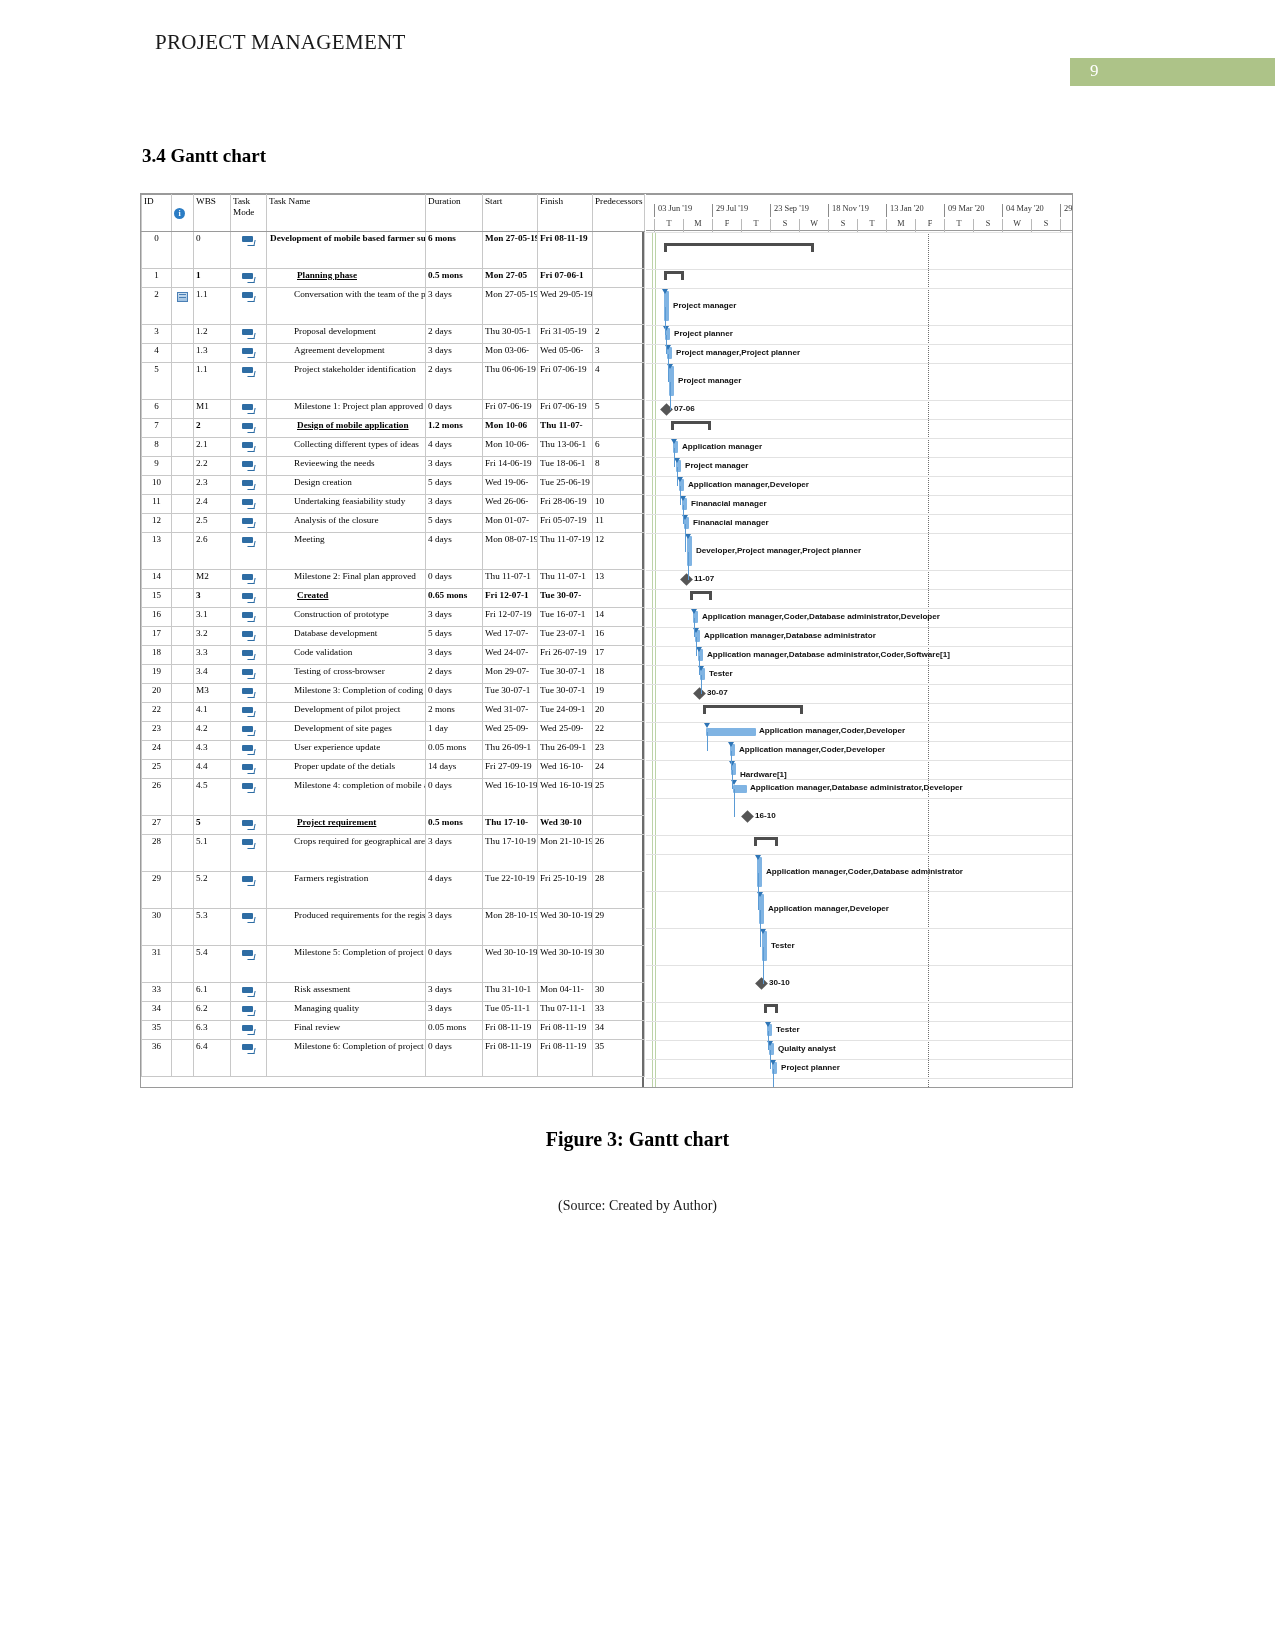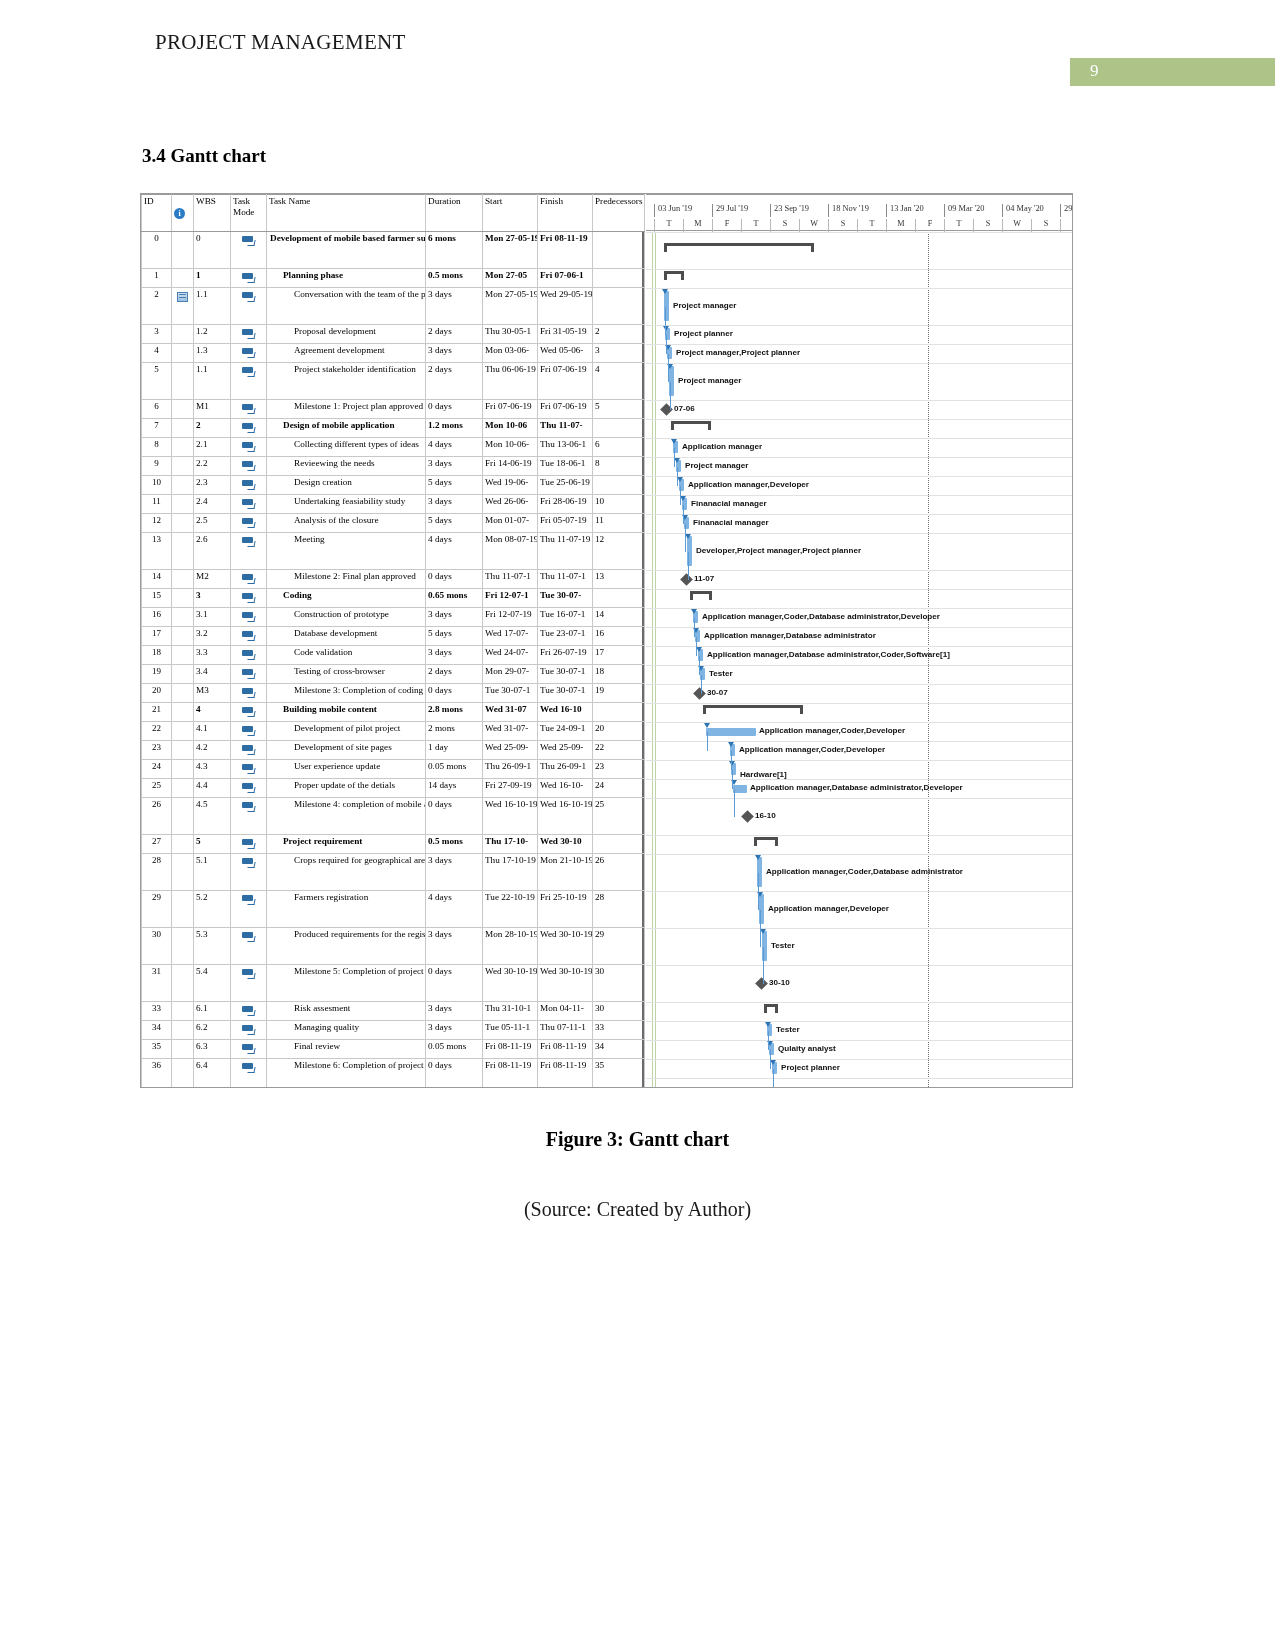--- a/index.html
+++ b/index.html
@@ -92,21 +92,21 @@
   .c-finish { width:55px; white-space:normal; }
   .c-pred   { width:52px; white-space:normal; }
 
   tr.r td { height:19px; }
   tr.r2 td { height:37px; }
   td.idcell { text-align:center; font-size:9px; }
 
   .lvl0 .c-name, .lvl0 .c-dur, .lvl0 .c-start, .lvl0 .c-finish { font-weight:bold; }
   .lvl1 .c-name, .lvl1 .c-wbs, .lvl1 .c-dur, .lvl1 .c-start, .lvl1 .c-finish { font-weight:bold; }
   .lvl0 .c-name { padding-left:3px; }
-  .lvl1 .c-name { padding-left:16px; }
+  .lvl1 .c-name { padding-left:30px;text-decoration:underline; }
   .lvl2 .c-name { padding-left:27px; }
 
   
   .mode-icon {
     display:inline-block; width:13px; height:9px; position:relative; margin-top:3px;
   }
   .mode-icon:before {
     content:""; position:absolute; left:0; top:0; width:11px; height:6px;
     background:#2e6da4; border-radius:1px;
   }
@@ -204,21 +204,21 @@
   }
 
   
   #figure-caption {
     position:absolute; left:0; top:1128px; width:1275px;
     text-align:center; font-size:20px; font-weight:bold; color:#000;
     font-family:"Liberation Serif", serif;
   }
   #figure-source {
     position:absolute; left:0; top:1198px; width:1275px;
-    text-align:center; font-size:20px; color:#1a1a1a;
+    text-align:center; font-size:14px; color:#1a1a1a;
     font-family:"Liberation Serif", serif;
   }
 </style>
 </head>
 <body>
 
 <div id="doc-header">
   <div id="header-title">PROJECT MANAGEMENT</div>
   <div id="page-number-band">
     <div id="page-number">9</div>
@@ -413,21 +413,21 @@
             <td class="c-dur">0 days</td>
             <td class="c-start">Thu 11-07-1</td>
             <td class="c-finish">Thu 11-07-1</td>
             <td class="c-pred">13</td>
           </tr>
           <tr class="r lvl1">
             <td class="c-id idcell">15</td>
             <td class="c-info"></td>
             <td class="c-wbs">3</td>
             <td class="c-mode"><span class="mode-icon"></span></td>
-            <td class="c-name">Coding</td>
+            <td class="c-name">Created</td>
             <td class="c-dur">0.65 mons</td>
             <td class="c-start">Fri 12-07-1</td>
             <td class="c-finish">Tue 30-07-</td>
             <td class="c-pred"></td>
           </tr>
           <tr class="r lvl2">
             <td class="c-id idcell">16</td>
             <td class="c-info"></td>
             <td class="c-wbs">3.1</td>
             <td class="c-mode"><span class="mode-icon"></span></td>
@@ -473,31 +473,20 @@
           <tr class="r lvl2">
             <td class="c-id idcell">20</td>
             <td class="c-info"></td>
             <td class="c-wbs">M3</td>
             <td class="c-mode"><span class="mode-icon"></span></td>
             <td class="c-name">Milestone 3: Completion of coding</td>
             <td class="c-dur">0 days</td>
             <td class="c-start">Tue 30-07-1</td>
             <td class="c-finish">Tue 30-07-1</td>
             <td class="c-pred">19</td>
-          </tr>
-          <tr class="r lvl1">
-            <td class="c-id idcell">21</td>
-            <td class="c-info"></td>
-            <td class="c-wbs">4</td>
-            <td class="c-mode"><span class="mode-icon"></span></td>
-            <td class="c-name">Building mobile content</td>
-            <td class="c-dur">2.8 mons</td>
-            <td class="c-start">Wed 31-07</td>
-            <td class="c-finish">Wed 16-10</td>
-            <td class="c-pred"></td>
           </tr>
           <tr class="r lvl2">
             <td class="c-id idcell">22</td>
             <td class="c-info"></td>
             <td class="c-wbs">4.1</td>
             <td class="c-mode"><span class="mode-icon"></span></td>
             <td class="c-name">Development of pilot project</td>
             <td class="c-dur">2 mons</td>
             <td class="c-start">Wed 31-07-</td>
             <td class="c-finish">Tue 24-09-1</td>

